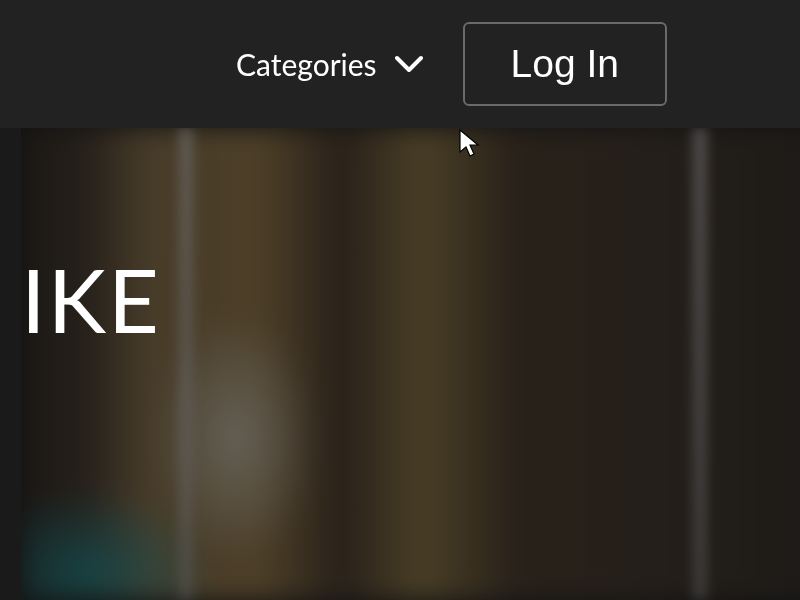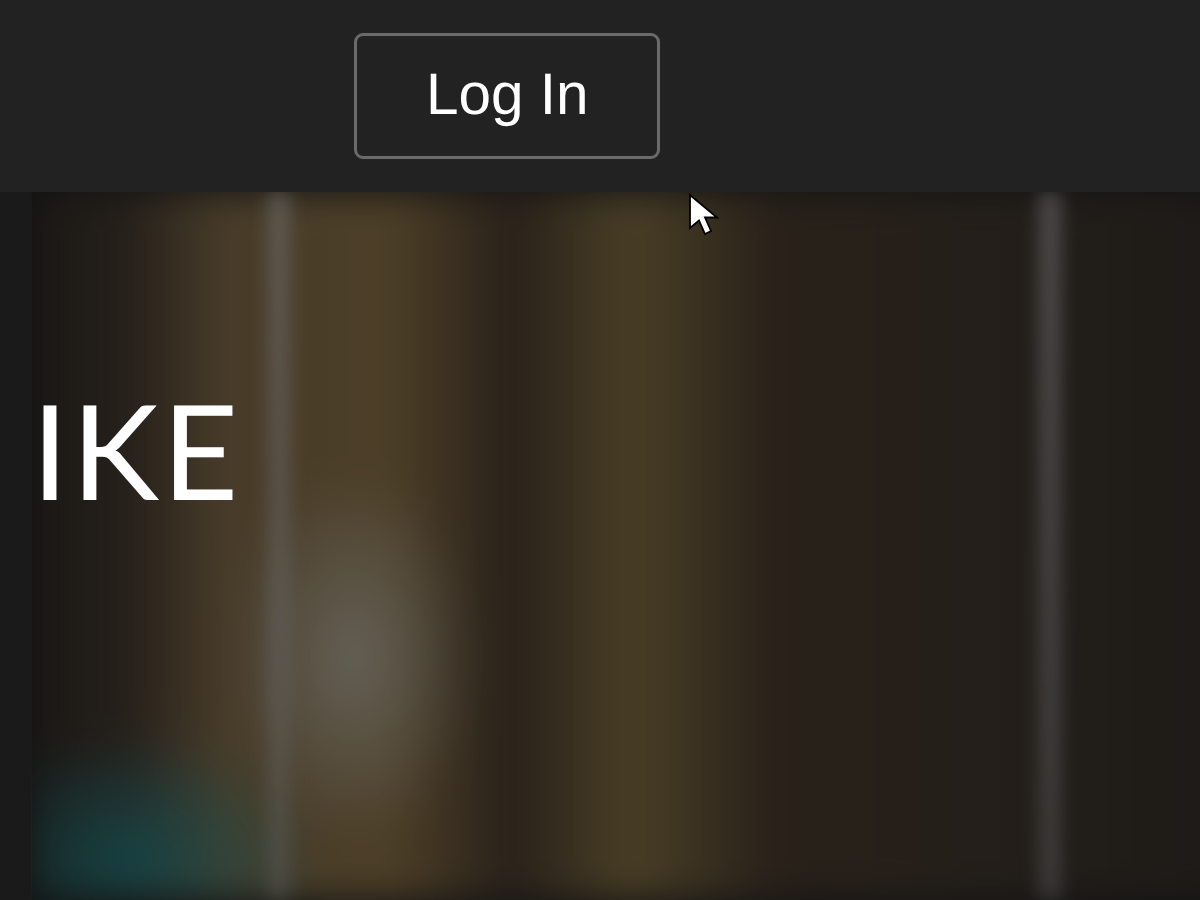--- a/index.html
+++ b/index.html
@@ -113,20 +113,28 @@
       width: 24px;
       height: 32px;
       pointer-events: none;
       z-index: 100;
     }
   </style>
 </head>
 <body>
 
 <div class="nav">
+  <div class="categories">
+    <span>Categories</span>
+    <span class="chevron-down">
+      <svg viewBox="0 0 28 18">
+          <polyline points="2,3 14,15 26,3"></polyline>
+        </svg>
+    </span>
+  </div>
   <button class="login-btn">
     <span>Log In</span>
   </button>
 </div>
 
 <div class="hero">
   <div class="hero-bg"></div>
   <div class="hero-vbar vb1"></div>
   <div class="hero-vbar vb2"></div>
   <div class="hero-overlay"></div>

